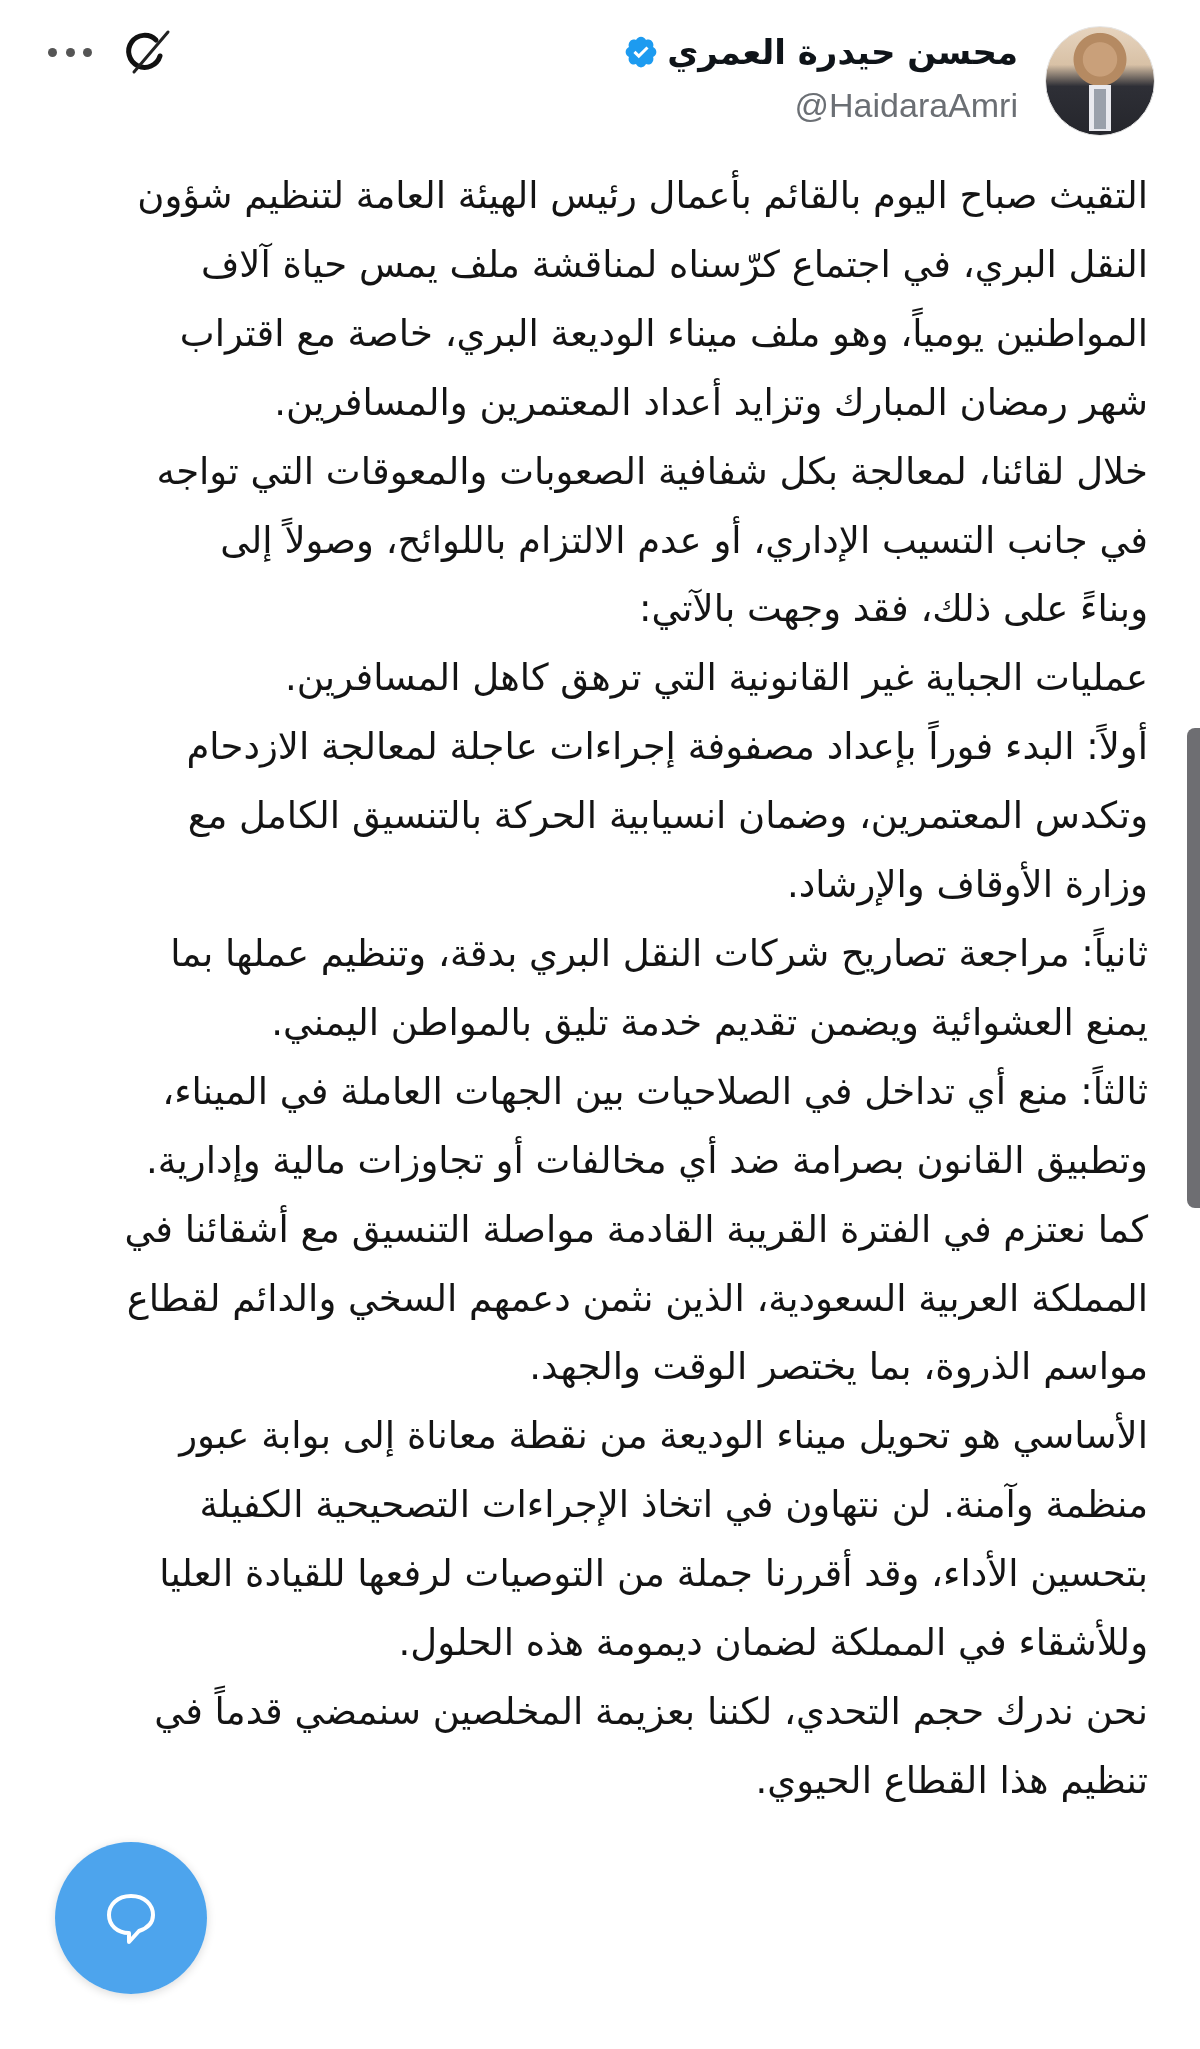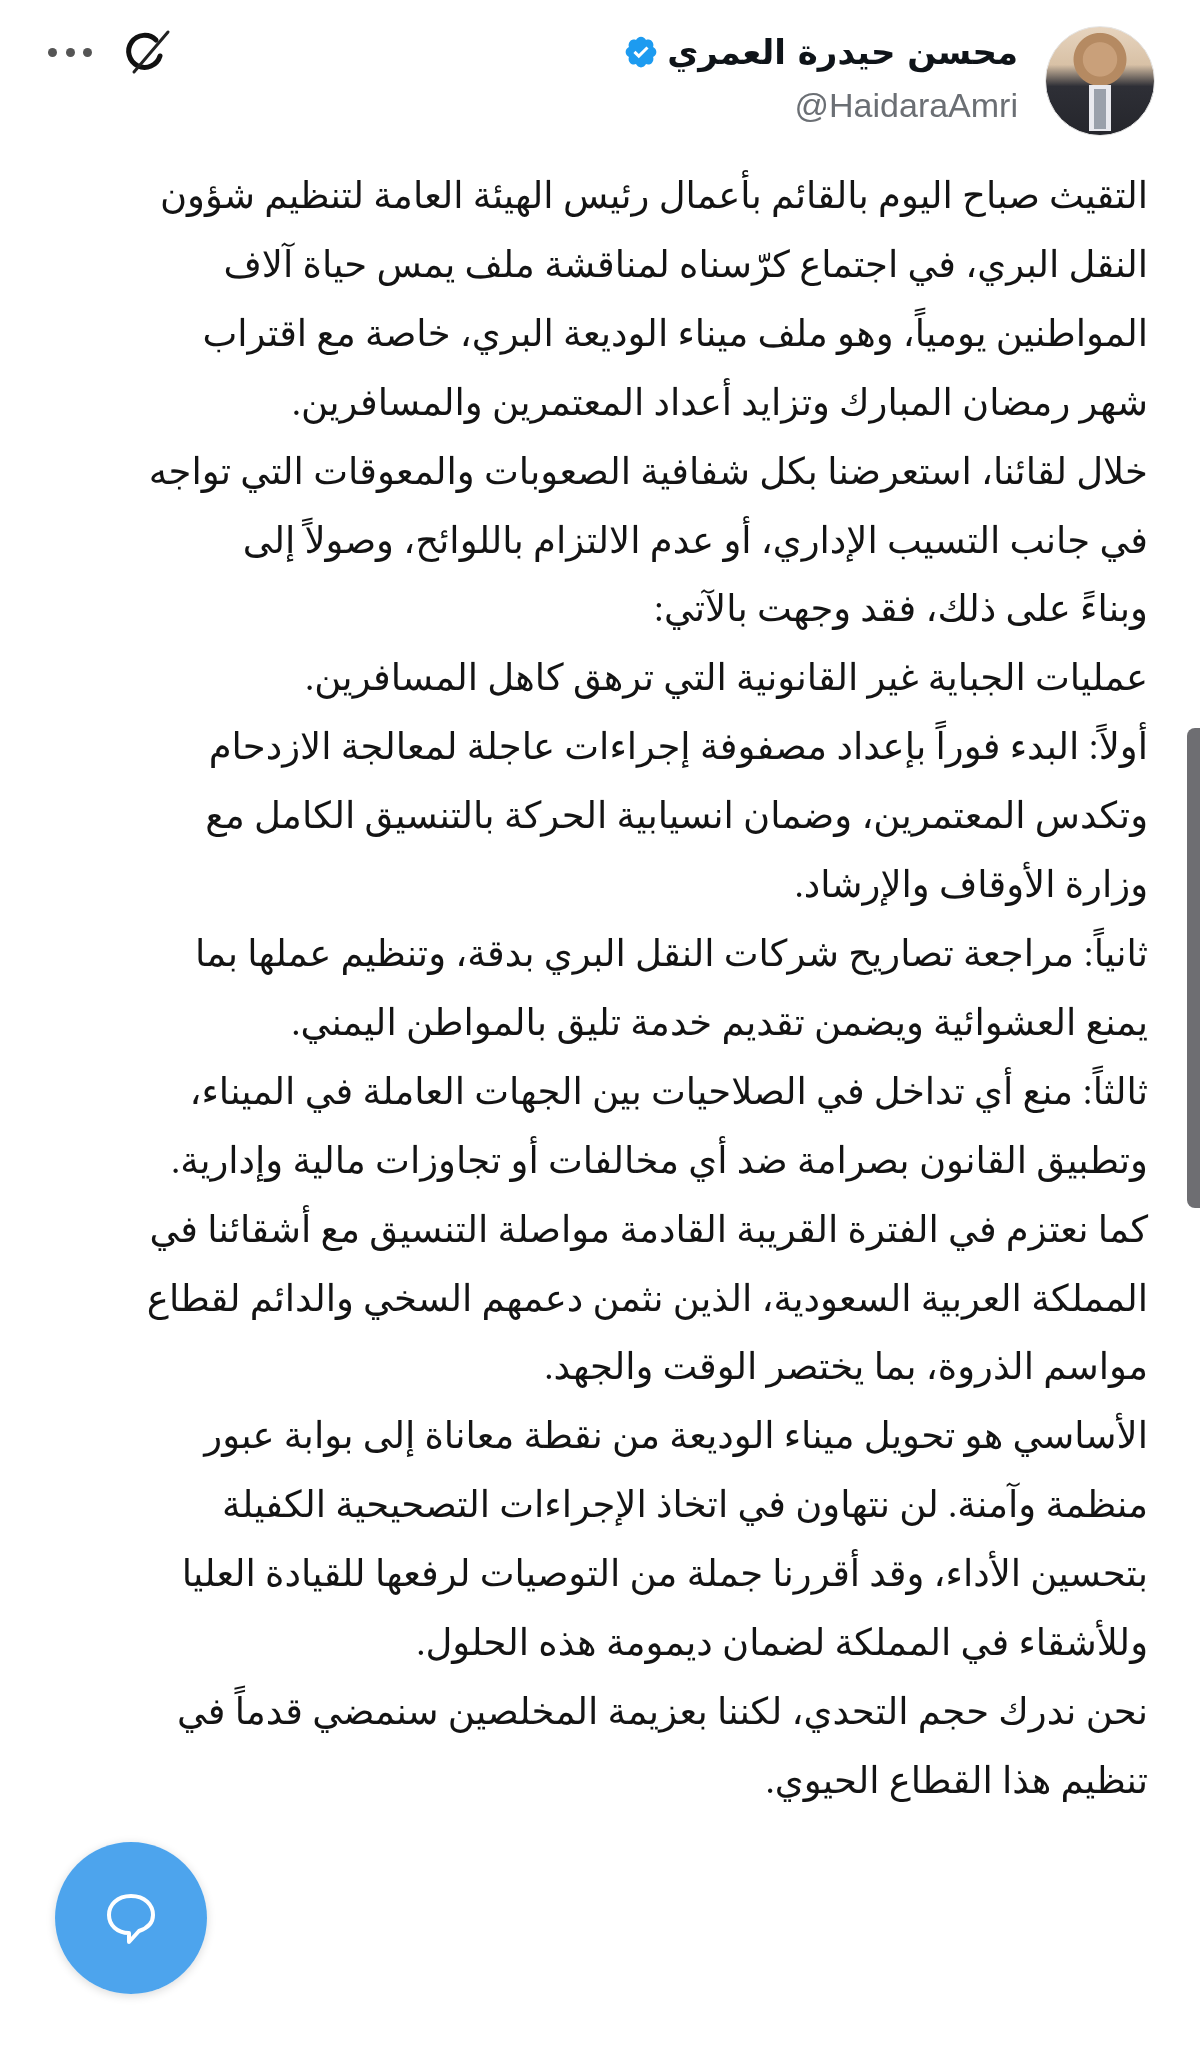--- a/index.html
+++ b/index.html
@@ -24,21 +24,21 @@
   .badge { width: 36px; height: 36px; margin-right: 8px; display: inline-block; }
   .handle { position: absolute; right: 182px; top: 78px; font-size: 34px; color: #6b6f74; font-family: "Liberation Sans", sans-serif; }
   .more-btn { position: absolute; left: 48px; top: 30px; width: 44px; height: 28px; display:flex; align-items:center; justify-content:space-between; cursor:pointer; }
   .more-btn span { width: 9px; height: 9px; border-radius: 50%; background: #555; display:block; }
   .grok-btn { position: absolute; left: 118px; top: 18px; width: 58px; height: 52px; cursor: pointer; }
   .body-text {
     position: absolute; left: 52px; top: 162px; width: 1096px;
     direction: rtl; text-align: right;
     font-size: 37px; line-height: 68.9px; color: #141414;
   }
-  .body-text .ln { display: block; white-space: nowrap; font-family: Liberation Serif, serif; }
+  .body-text .ln { display: block; white-space: nowrap; }
   .scrollbar {
     position: absolute; left: 1187px; top: 728px; width: 13px; height: 480px;
     background: #6e6e72; border-radius: 8px 0 0 8px; cursor: pointer;
   }
   .fab {
     position: absolute; left: 55px; top: 1842px; width: 152px; height: 152px;
     border-radius: 50%; background: rgba(62, 156, 236, 0.92);
     box-shadow: 0 2px 10px rgba(0,0,0,0.15);
     display: flex; align-items: center; justify-content: center; cursor: pointer;
   }
@@ -75,21 +75,21 @@
     <span></span>
     <span></span>
   </div>
 </div>
 
 <div class="body-text">
   <span class="ln">التقيث صباح اليوم بالقائم بأعمال رئيس الهيئة العامة لتنظيم شؤون</span>
   <span class="ln">النقل البري، في اجتماع كرّسناه لمناقشة ملف يمس حياة آلاف</span>
   <span class="ln">المواطنين يومياً، وهو ملف ميناء الوديعة البري، خاصة مع اقتراب</span>
   <span class="ln">شهر رمضان المبارك وتزايد أعداد المعتمرين والمسافرين.</span>
-  <span class="ln">خلال لقائنا، استعرضنا بكل شفافية الصعوبات والمعوقات التي تواجه</span>
+  <span class="ln">خلال لقائنا، لمعالجة بكل شفافية الصعوبات والمعوقات التي تواجه</span>
   <span class="ln">في جانب التسيب الإداري، أو عدم الالتزام باللوائح، وصولاً إلى</span>
   <span class="ln">وبناءً على ذلك، فقد وجهت بالآتي:</span>
   <span class="ln">عمليات الجباية غير القانونية التي ترهق كاهل المسافرين.</span>
   <span class="ln">أولاً: البدء فوراً بإعداد مصفوفة إجراءات عاجلة لمعالجة الازدحام</span>
   <span class="ln">وتكدس المعتمرين، وضمان انسيابية الحركة بالتنسيق الكامل مع</span>
   <span class="ln">وزارة الأوقاف والإرشاد.</span>
   <span class="ln">ثانياً: مراجعة تصاريح شركات النقل البري بدقة، وتنظيم عملها بما</span>
   <span class="ln">يمنع العشوائية ويضمن تقديم خدمة تليق بالمواطن اليمني.</span>
   <span class="ln">ثالثاً: منع أي تداخل في الصلاحيات بين الجهات العاملة في الميناء،</span>
   <span class="ln">وتطبيق القانون بصرامة ضد أي مخالفات أو تجاوزات مالية وإدارية.</span>

